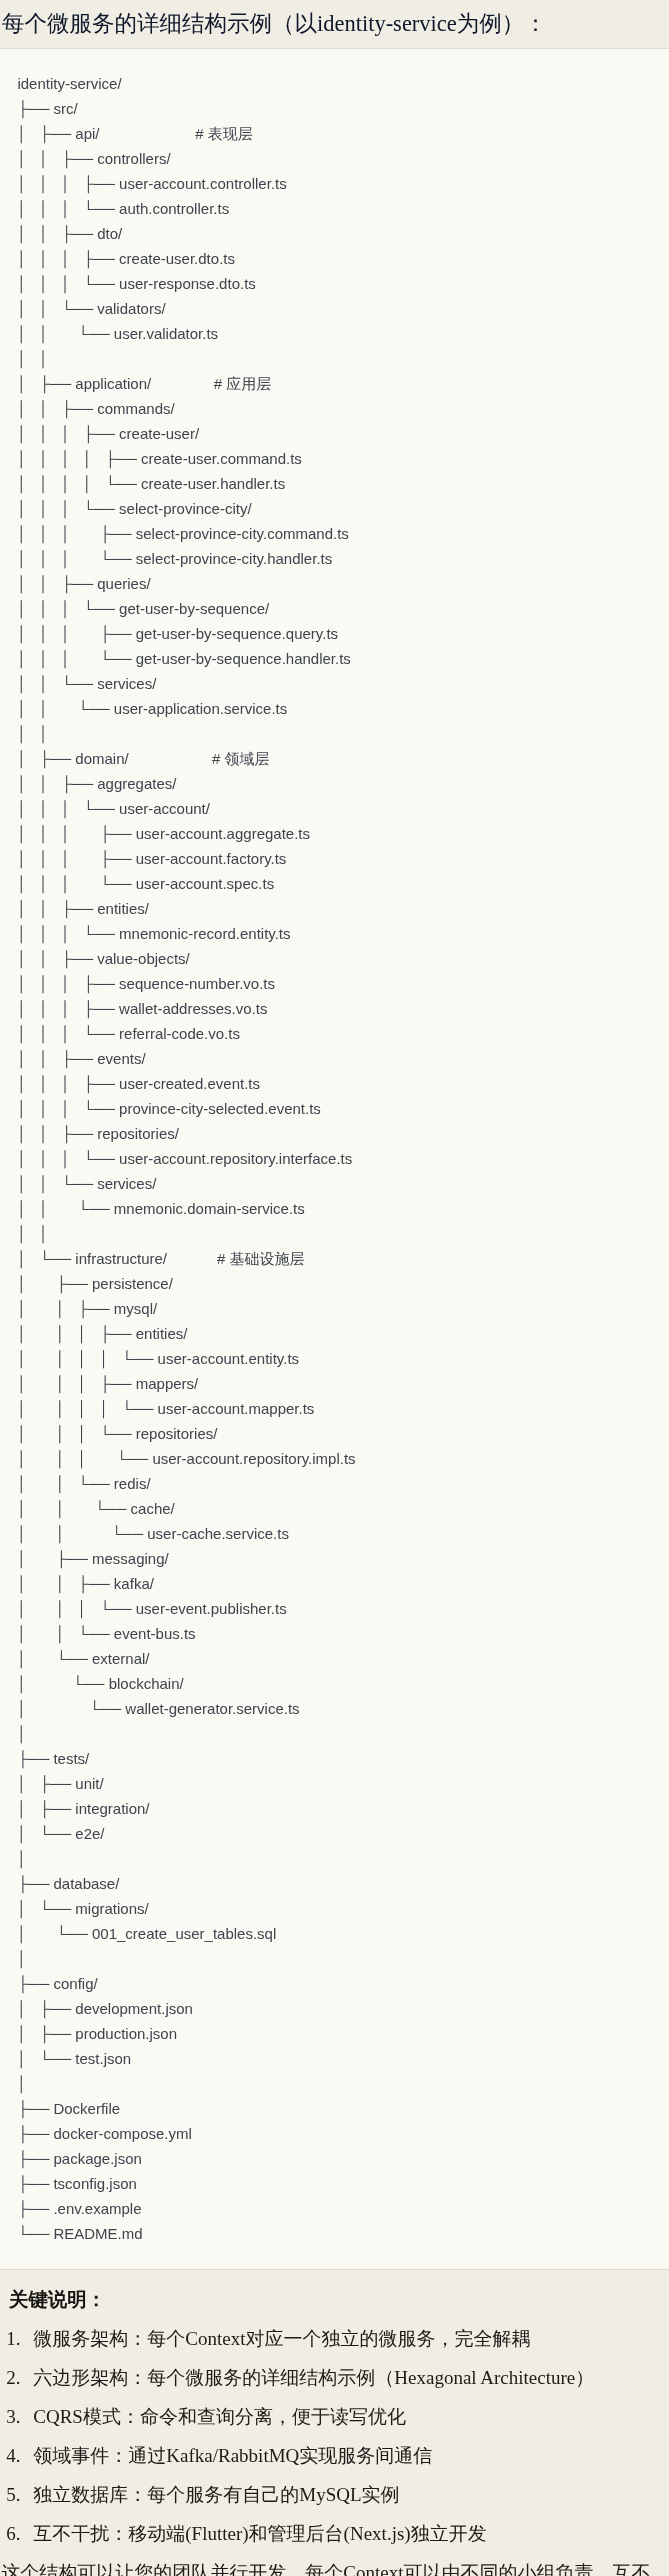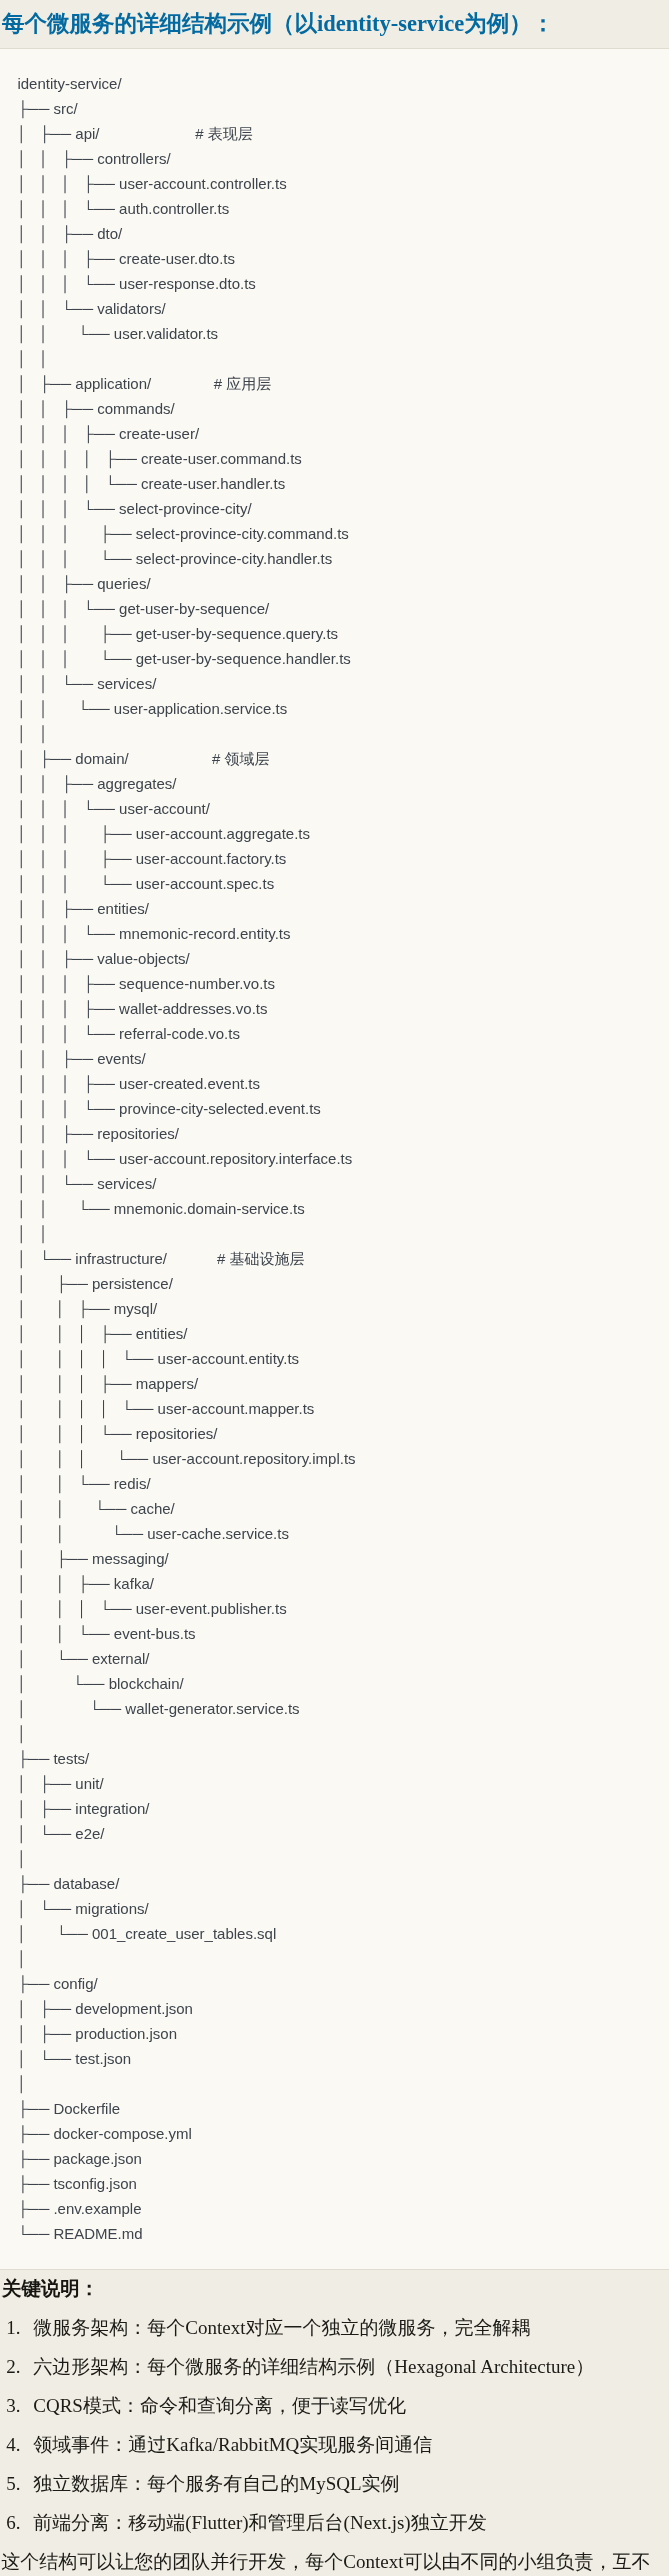--- a/index.html
+++ b/index.html
@@ -14,42 +14,42 @@
     height: 2576px;
     overflow: hidden;
     background: #f0eee4;
     box-sizing: border-box;
   }
   .doc-title {
     margin: 0;
     padding: 10px 1.9px 0 1.9px;
     font-size: 22.5px;
     line-height: 27.5px;
-    font-weight: 700;
-    color: #0369a1;
+    font-weight: 400;
+    color: #0f172a;
     margin-bottom: 10px;
   }
   .code-block {
     background: #faf9f4;
     border-top: 0.6px solid #dedbd0;
     border-bottom: 0.6px solid #dedbd0;
     padding: 14.4px 6.3px 15.6px 9.4px;
   }
   .code-block pre {
     margin: 8px;
     font-family: Liberation Sans, sans-serif;
     font-size: 15px;
     line-height: 25px;
     color: #3d444c;
     white-space: pre;
   }
   .notes { padding: 0; }
   .notes-heading {
-    margin: 6px 0 13px 0;
-    padding-left: 2px;
+    margin: 17px 0 13px 0;
+    padding-left: 9px;
     font-size: 19.4px;
     line-height: 26px;
     font-weight: 700;
     color: #161511;
   }
   ol.notes-list {
     list-style: none;
     margin: 0;
     padding: 0 0 0 6.3px;
   }
@@ -186,21 +186,21 @@
       <li>
         <span class="num">4.</span>
         <span><span class="note-label">领域事件</span><span>：通过Kafka/RabbitMQ实现服务间通信</span></span>
       </li>
       <li>
         <span class="num">5.</span>
         <span><span class="note-label">独立数据库</span><span>：每个服务有自己的MySQL实例</span></span>
       </li>
       <li>
         <span class="num">6.</span>
-        <span><span class="note-label">前端分离</span><span>：移动端(Flutter)和管理后台(Next.js)独立开发</span></span>
+        <span><span class="note-label">互不干扰</span><span>：移动端(Flutter)和管理后台(Next.js)独立开发</span></span>
       </li>
     </ol>
 
     <p class="closing">这个结构可以让您的团队并行开发，每个Context可以由不同的小组负责，互不干扰。</p>
   </div>
 
 </div>
 
 
 </body></html>

